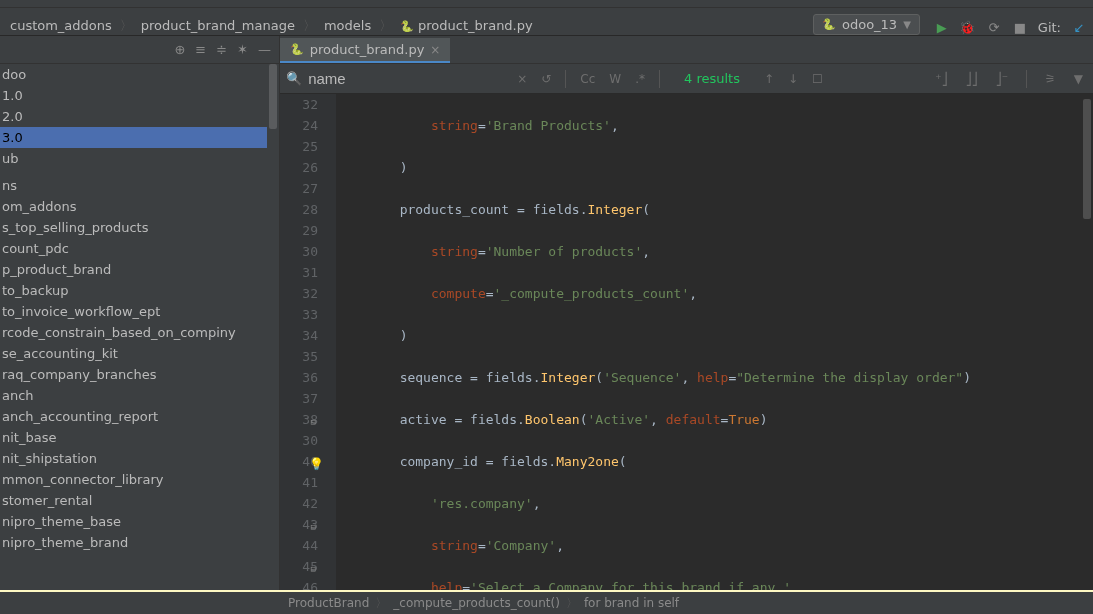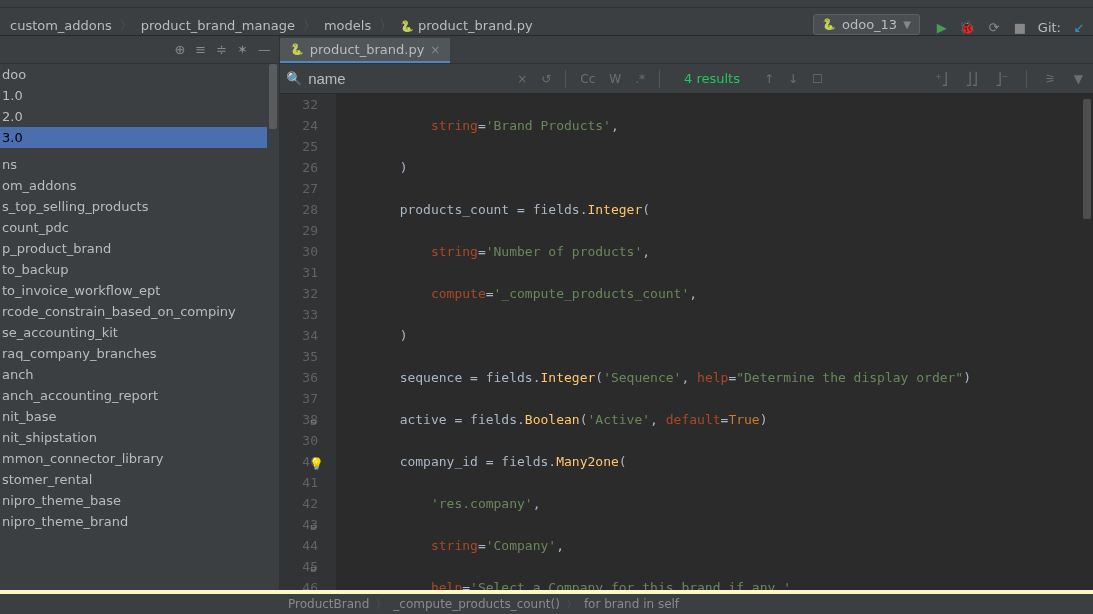--- a/index.html
+++ b/index.html
@@ -149,21 +149,21 @@
 .tk-param { color: #aa4926; }
 .tk-const { color: #cc7832; }
 .editor-scrollbar {
   position: absolute; right: 0; top: 0; width: 12px; height: 100%;
   background: #2b2b2b;
 }
 .editor-scroll-thumb { background: #4e4e4e; border-radius: 2px; margin: 5px 2px; height: 120px; }
 .breadcrumb-bar {
   height: 24px;
   background: #3c3f41;
-  border-top: 4px solid #fef9c3;
+  border-top: 2px solid #fef9c3;
   display: flex;
   align-items: center;
   padding: 0 8px;
   color: #8a8a8a;
   font-size: 12px;
 }
 .breadcrumb-bar .bsep { margin: 0 6px; color: #5a5a5a; }
 .indent { display: inline-block; }
 </style>
 </head>
@@ -203,20 +203,21 @@
       <span class="ticon">≑</span>
       <span class="ticon">✶</span>
       <span class="ticon">—</span>
     </div>
     <div class="file-tree">
       <div id="tree-items">
           <div class="tree-item">doo</div>
           <div class="tree-item">1.0</div>
           <div class="tree-item">2.0</div>
           <div class="tree-item selected">3.0</div>
+          <div class="tree-item">ub</div>
           <div class="tree-item"></div>
           <div class="tree-item">ns</div>
           <div class="tree-item">om_addons</div>
           <div class="tree-item">s_top_selling_products</div>
           <div class="tree-item">count_pdc</div>
           <div class="tree-item">p_product_brand</div>
           <div class="tree-item">to_backup</div>
           <div class="tree-item">to_invoice_workflow_ept</div>
           <div class="tree-item">rcode_constrain_based_on_compiny</div>
           <div class="tree-item">se_accounting_kit</div>

